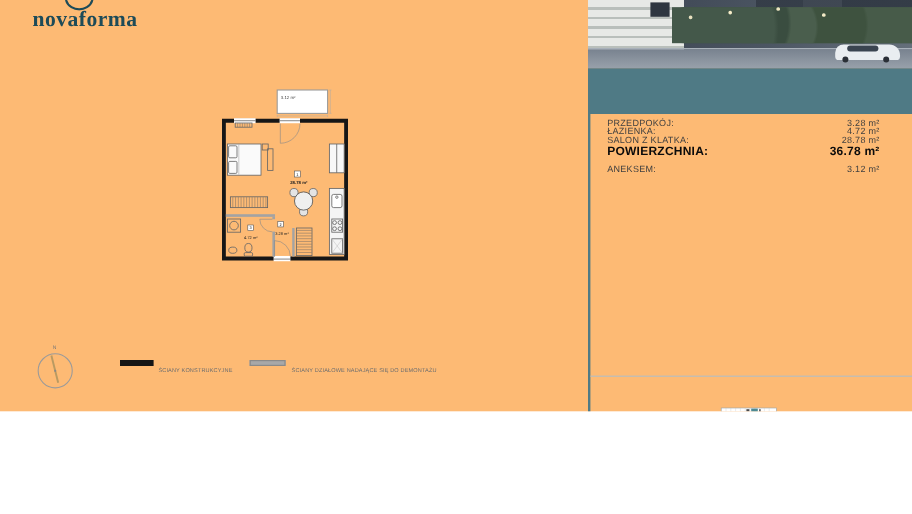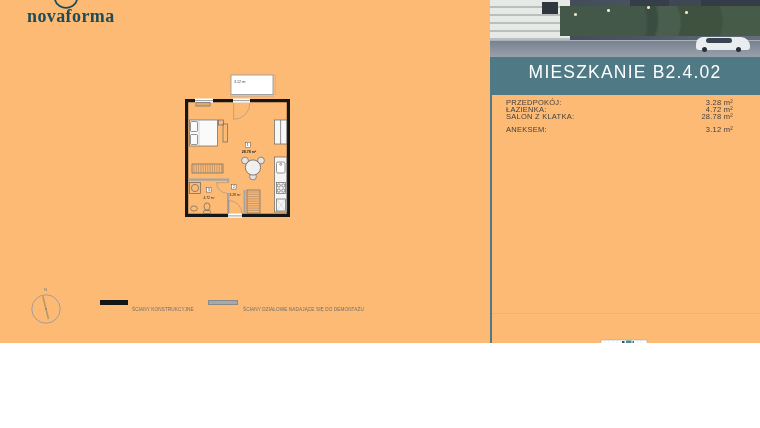--- a/index.html
+++ b/index.html
@@ -182,38 +182,41 @@
     <div class="hero-road"></div>
     <div class="hero-lights"></div>
     <div class="hero-car">
       <div class="hero-car-cabin"></div>
       <div class="hero-wheel" style="left:6px;"></div>
       <div class="hero-wheel" style="left:40px;"></div>
     </div>
   </div>
 
   <div class="unit-header">
-    <div class="unit-title">MIESZKANIE B2.4.02</div>
   </div>
 
   <div class="accent-line"></div>
   <div class="divider"></div>
 
   <div class="areas">
     <div class="arearow">
       <span>PRZEDPOKÓJ:</span>
       <span>3.28 m²</span>
     </div>
     <div class="arearow">
       <span>ŁAZIENKA:</span>
       <span>4.72 m²</span>
     </div>
     <div class="arearow">
       <span>SALON Z KLATKA:</span>
       <span>28.78 m²</span>
+    </div>
+    <div class="arearow total">
+      <span>POWIERZCHNIA:</span>
+      <span>36.78 m²</span>
     </div>
     <div class="arearow balkon">
       <span>ANEKSEM:</span>
       <span>3.12 m²</span>
     </div>
   </div>
 
   <svg class="abs" style="left:598px;top:337px;" width="52" height="46" viewBox="0 0 52 46">
     <g stroke="#97a1a5" stroke-width="0.5" fill="#ffffff">
       <rect x="3" y="3" width="46" height="11"></rect>

